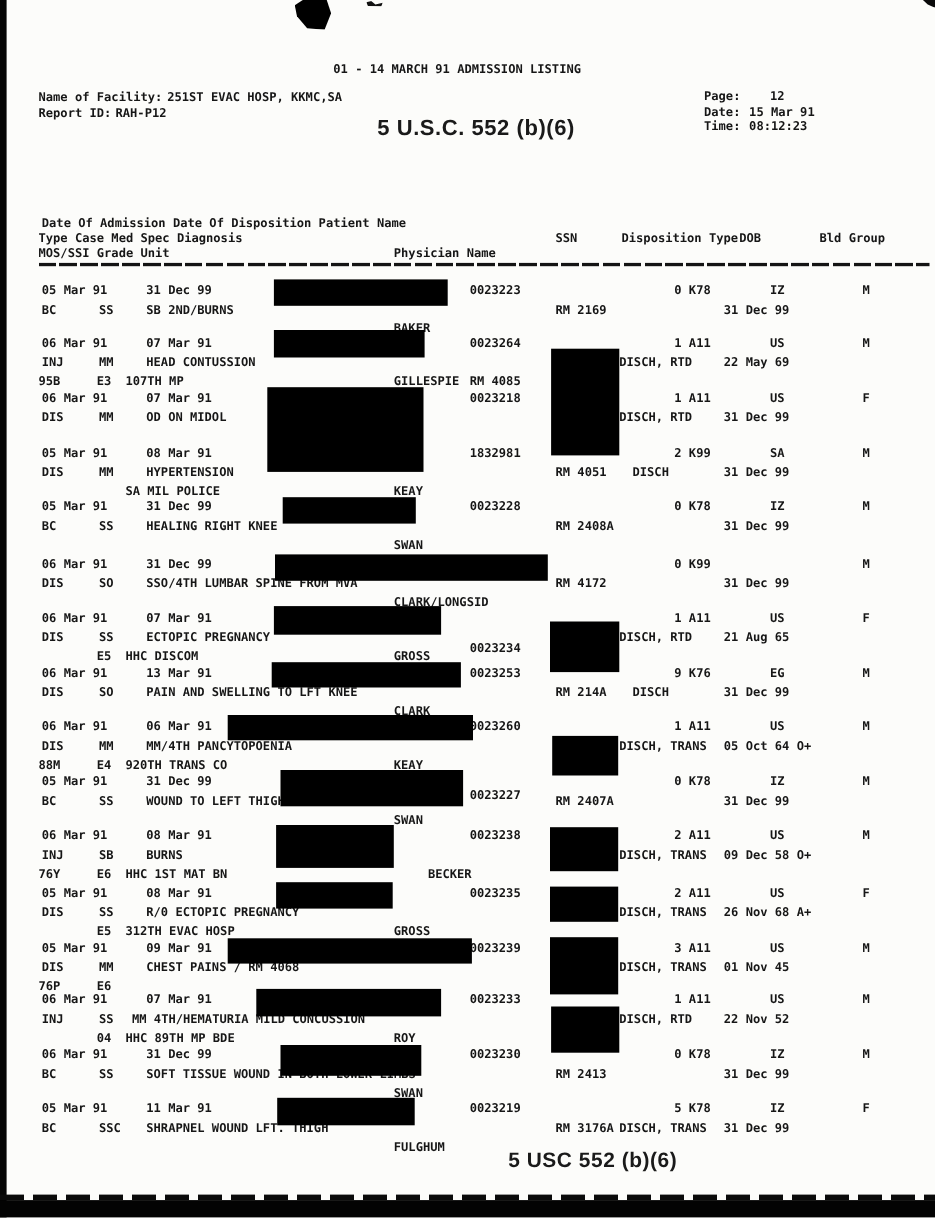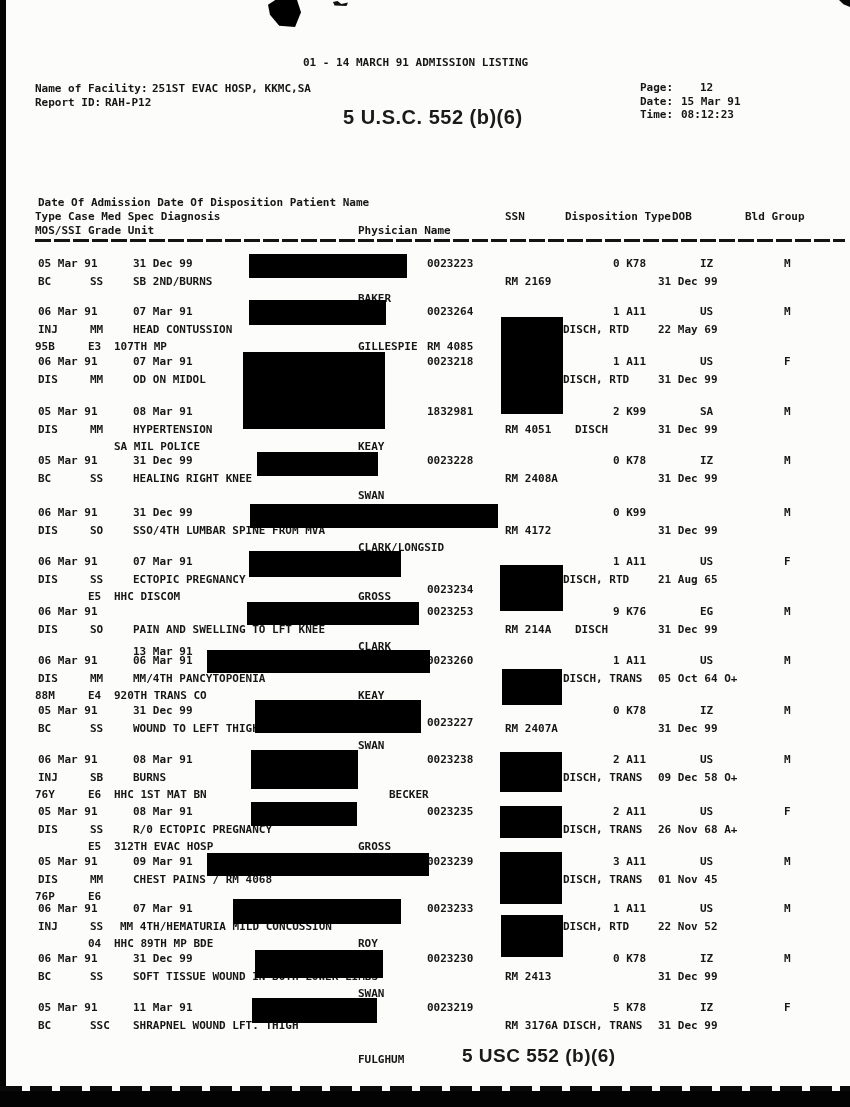--- a/index.html
+++ b/index.html
@@ -167,21 +167,21 @@
     <span class="t" style="left: 784px; top: 556px;">F</span>
     <span class="t" style="left: 38px; top: 574px;">DIS</span>
     <span class="t" style="left: 90px; top: 574px;">SS</span>
     <span class="t" style="left: 133px; top: 574px;">ECTOPIC PREGNANCY</span>
     <span class="t" style="left: 563px; top: 574px;">DISCH, RTD</span>
     <span class="t" style="left: 658px; top: 574px;">21 Aug 65</span>
     <span class="t" style="left: 88px; top: 591px;">E5</span>
     <span class="t" style="left: 114px; top: 591px;">HHC DISCOM</span>
     <span class="t" style="left: 358px; top: 591px;">GROSS</span>
     <span class="t" style="left: 38px; top: 606px;">06 Mar 91</span>
-    <span class="t" style="left: 133px; top: 606px; margin-top: 40px;">13 Mar 91</span>
+    <span class="t" style="left: 133px; top: 606px;">13 Mar 91</span>
     <span class="t" style="left: 427px; top: 606px;">0023253</span>
     <span class="t" style="left: 613px; top: 606px;">9 K76</span>
     <span class="t" style="left: 700px; top: 606px;">EG</span>
     <span class="t" style="left: 784px; top: 606px;">M</span>
     <span class="t" style="left: 38px; top: 624px;">DIS</span>
     <span class="t" style="left: 90px; top: 624px;">SO</span>
     <span class="t" style="left: 133px; top: 624px;">PAIN AND SWELLING TO LFT KNEE</span>
     <span class="t" style="left: 505px; top: 624px;">RM 214A</span>
     <span class="t" style="left: 575px; top: 624px;">DISCH</span>
     <span class="t" style="left: 658px; top: 624px;">31 Dec 99</span>
@@ -286,21 +286,21 @@
     <span class="t" style="left: 427px; top: 1002px;">0023219</span>
     <span class="t" style="left: 613px; top: 1002px;">5 K78</span>
     <span class="t" style="left: 700px; top: 1002px;">IZ</span>
     <span class="t" style="left: 784px; top: 1002px;">F</span>
     <span class="t" style="left: 38px; top: 1020px;">BC</span>
     <span class="t" style="left: 90px; top: 1020px;">SSC</span>
     <span class="t" style="left: 133px; top: 1020px;">SHRAPNEL WOUND LFT. THIGH</span>
     <span class="t" style="left: 505px; top: 1020px;">RM 3176A</span>
     <span class="t" style="left: 563px; top: 1020px;">DISCH, TRANS</span>
     <span class="t" style="left: 658px; top: 1020px;">31 Dec 99</span>
-    <span class="t" style="left: 358px; top: 1037px; margin-top: 17px;">FULGHUM</span>
+    <span class="t" style="left: 358px; top: 1037px;">FULGHUM</span>
     <div class="redaction" style="left: 249px; top: 254px; width: 158px; height: 24px;"></div>
     <div class="redaction" style="left: 249px; top: 300px; width: 137px; height: 25px;"></div>
     <div class="redaction" style="left: 243px; top: 352px; width: 142px; height: 77px;"></div>
     <div class="redaction" style="left: 501px; top: 317px; width: 62px; height: 97px;"></div>
     <div class="redaction" style="left: 257px; top: 452px; width: 121px; height: 24px;"></div>
     <div class="redaction" style="left: 250px; top: 504px; width: 248px; height: 24px;"></div>
     <div class="redaction" style="left: 249px; top: 551px; width: 152px; height: 26px;"></div>
     <div class="redaction" style="left: 500px; top: 565px; width: 63px; height: 46px;"></div>
     <div class="redaction" style="left: 247px; top: 602px; width: 172px; height: 23px;"></div>
     <div class="redaction" style="left: 207px; top: 650px; width: 223px; height: 23px;"></div>

